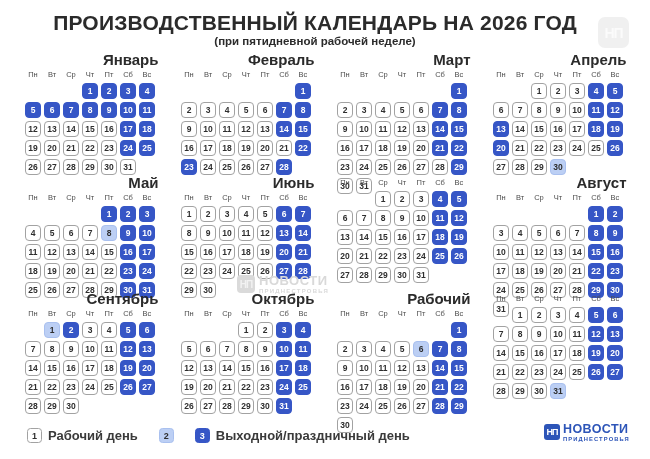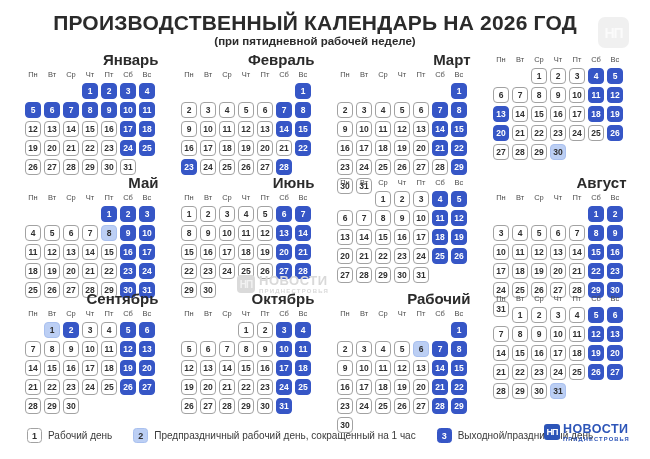--- a/index.html
+++ b/index.html
@@ -31,21 +31,21 @@
   .day.short{background:#BCCFF4;border-color:#A9C0EF;color:#2e2e2e;}
   .day.empty{visibility:hidden;}
 
   .legend{position:absolute;left:27px;top:428px;display:flex;align-items:center;gap:21px;}
   .legend-item{display:flex;align-items:center;gap:6px;}
   .swatch{box-sizing:border-box;width:15px;height:15px;border-radius:3.5px;border:1px solid #a2a2a2;
           background:#fff;color:#2e2e2e;display:flex;align-items:center;justify-content:center;
           font-size:9px;font-weight:700;}
   .swatch.short{background:#BCCFF4;border-color:#A9C0EF;}
   .swatch.holiday{background:#3656C6;border-color:#3656C6;color:#fff;}
-  .legend-label{font-size:10px;font-weight:400;color:#3a3a3a;white-space:nowrap;}
+  .legend-label{font-size:13px;font-weight:700;color:#3a3a3a;white-space:nowrap;}
 
   .brand{position:absolute;left:544px;top:423px;display:flex;align-items:flex-start;gap:3px;}
   .brand-icon{width:16px;height:16px;border-radius:3px;background:#2D55B8;color:#fff;
               display:flex;align-items:center;justify-content:center;
               font-size:9px;font-weight:800;letter-spacing:-1px;margin-top:1px;}
   .brand-text{display:flex;flex-direction:column;line-height:1;}
   .brand-line1{font-size:12.5px;font-weight:800;color:#2D55B8;letter-spacing:.4px;}
   .brand-line2{font-size:5.8px;font-weight:800;color:#2D55B8;letter-spacing:1.1px;margin-top:1px;}
 
   .watermark{position:absolute;left:237px;top:274px;display:flex;align-items:flex-start;gap:4px;
@@ -209,20 +209,21 @@
           <div class="day">25</div>
           <div class="day">26</div>
           <div class="day">27</div>
           <div class="day">28</div>
           <div class="day holiday">29</div>
           <div class="day">30</div>
           <div class="day">31</div>
         </div>
       </div>
       <div class="month">
+        <div class="month-title">Апрель</div>
         <div class="week-head">
           <span>Пн</span>
           <span>Вт</span>
           <span>Ср</span>
           <span>Чт</span>
           <span>Пт</span>
           <span>Сб</span>
           <span>Вс</span>
         </div>
         <div class="days">
@@ -647,21 +648,20 @@
     </div>
   </div>
 
   <div class="legend">
     <div class="legend-item">
       <span class="swatch work">1</span>
       <span class="legend-label">Рабочий день</span>
     </div>
     <div class="legend-item">
       <span class="swatch short">2</span>
-      <span class="legend-label">Предпраздничный рабочий день, сокращенный на 1 час</span>
     </div>
     <div class="legend-item">
       <span class="swatch holiday">3</span>
       <span class="legend-label">Выходной/праздничный день</span>
     </div>
   </div>
 
   <div class="brand">
     <div class="brand-icon">НП</div>
     <div class="brand-text">

